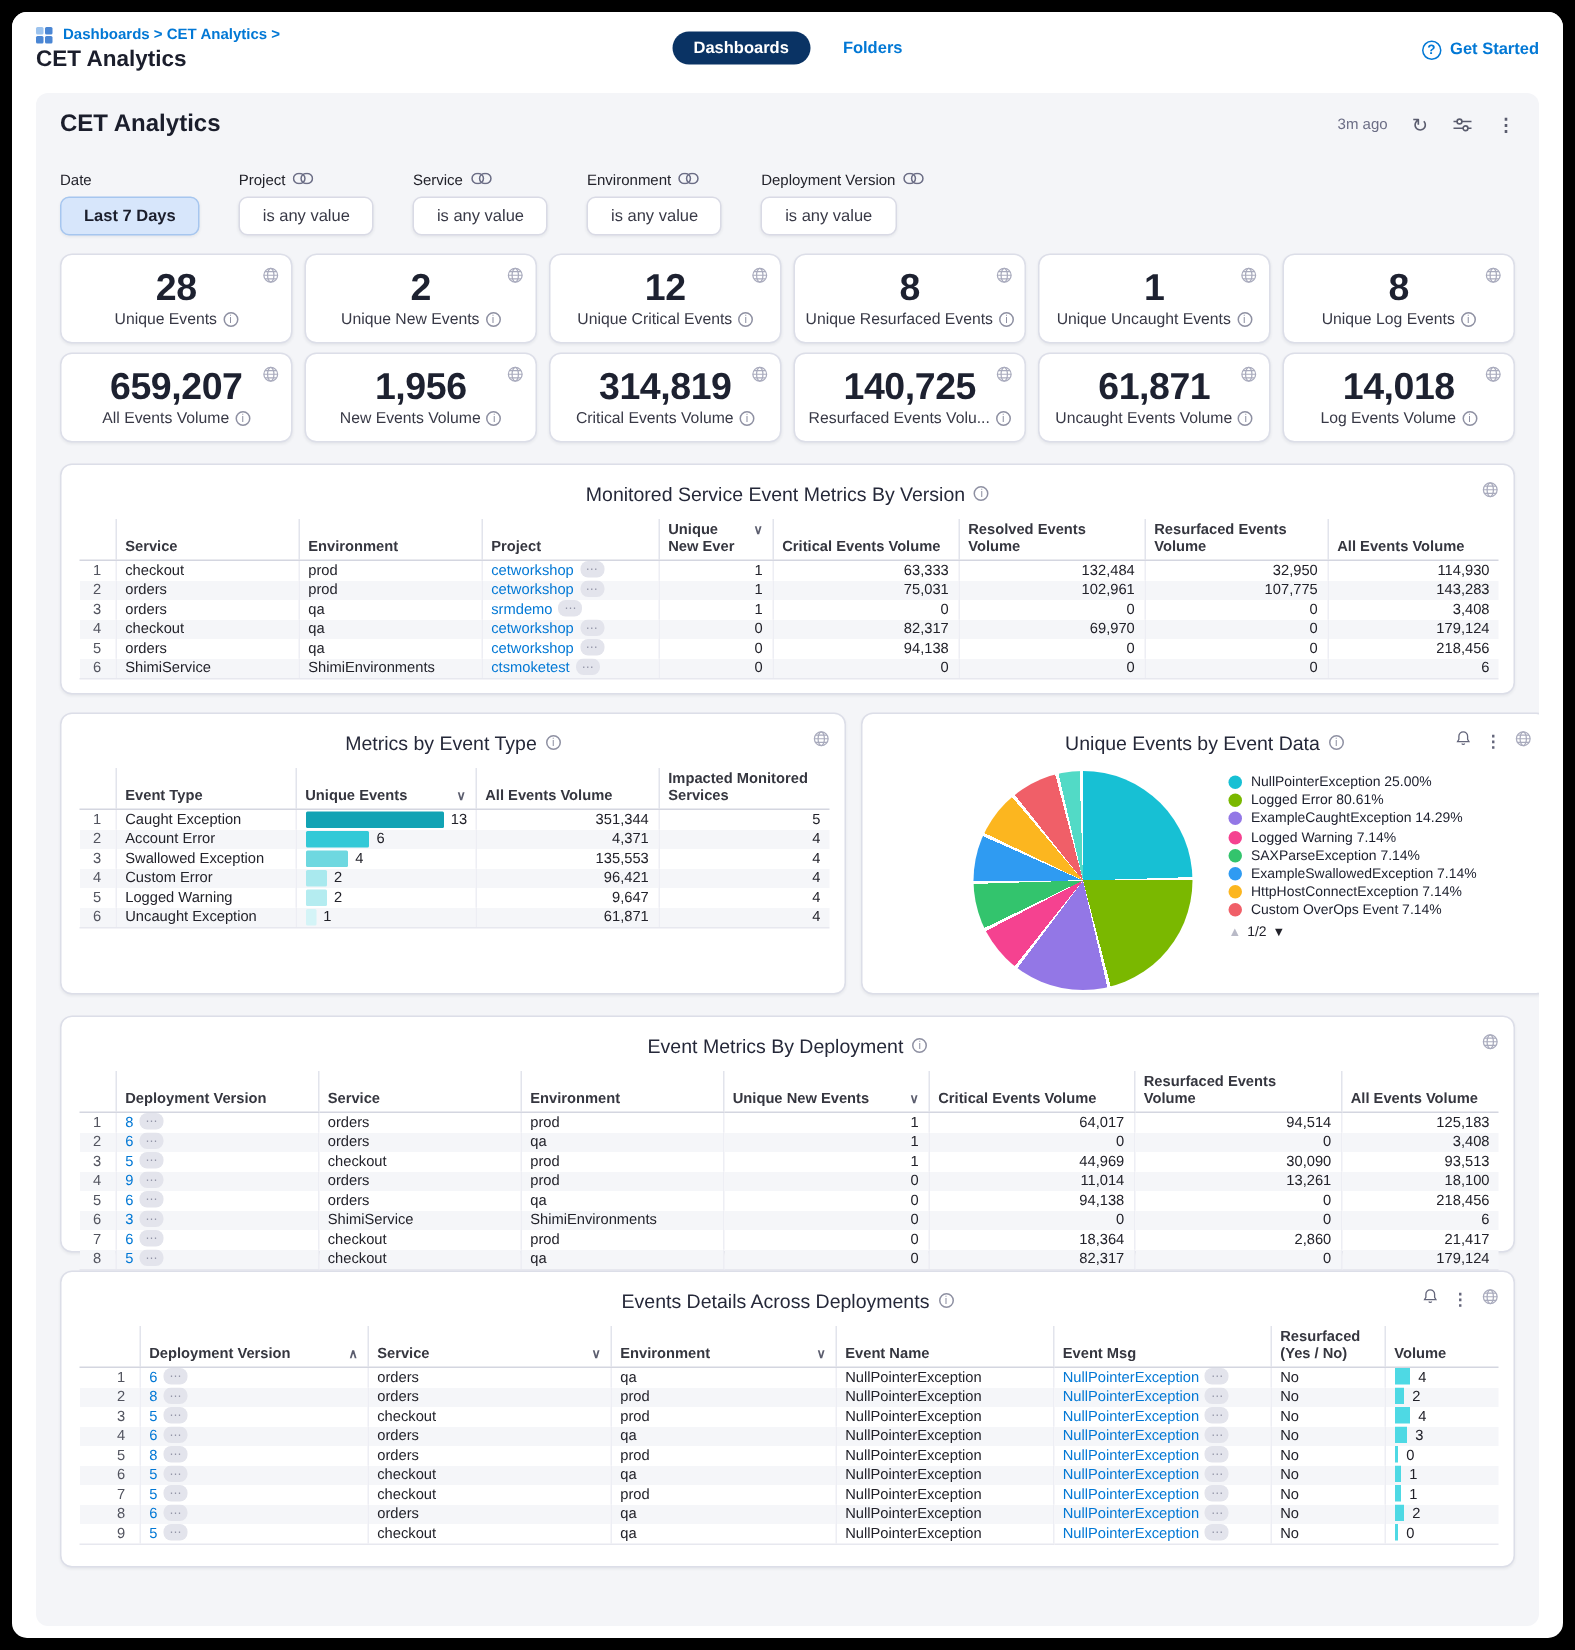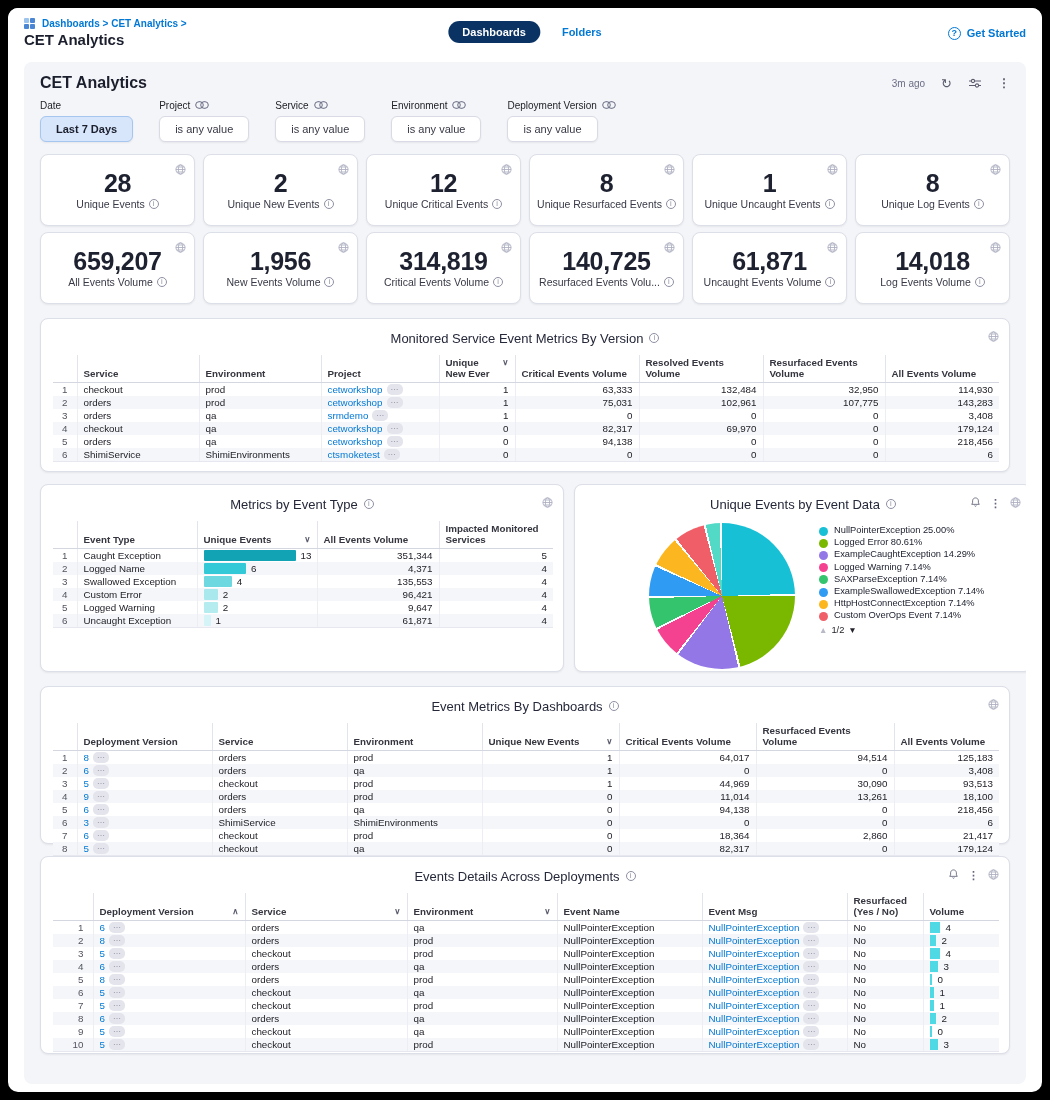--- a/index.html
+++ b/index.html
@@ -21,28 +21,28 @@
 .qmark{width:13px;height:13px;border:1.4px solid #0278d5;border-radius:50%;display:inline-flex;align-items:center;justify-content:center;font-size:9px;font-weight:700}
 
 .canvas{position:absolute;left:16px;right:16px;top:54px;bottom:8px;background:#f4f5f8;border-radius:8px;padding:0 16px;overflow:hidden}
 .dash-header{display:flex;align-items:center;margin-top:11px;height:20px}
 .dash-title{font-size:16px;font-weight:700;color:#1b1e2c}
 .dash-actions{margin-left:auto;display:flex;align-items:center;gap:16px;color:#5a5c6e}
 .updated{font-size:10px;color:#6b6d85}
 .icon-btn{font-size:13px;color:#5a5c6e;cursor:pointer;display:inline-flex;align-items:center}
 .icon-btn.kebab{font-size:12px;font-weight:700}
 
-.filters{display:flex;gap:26px;margin-top:7px;height:42px}
+.filters{display:flex;gap:26px;margin-top:22px;height:42px}
 .filter .flabel{font-size:10px;color:#22222a;display:flex;align-items:center;gap:5px;margin-bottom:5px;font-weight:400}
 .fbtn{height:26px;padding:0 15px;border-radius:6px;border:1px solid #d9dae5;background:#fff;font-size:11px;color:#383946;display:inline-flex;align-items:center;justify-content:center;box-shadow:0 1px 2px rgba(33,36,55,.07);cursor:pointer}
 .fbtn.active{background:#d7e6fb;border-color:#a6c6ef;font-weight:700;color:#1b1e2c}
 
 .kpis{display:grid;grid-template-columns:repeat(6,1fr);grid-gap:8px;margin-top:12px}
 .kpis.row2{margin-top:6px}
-.kpi{position:relative;background:#fff;border:1px solid #dcdee8;border-radius:8px;height:72px;display:flex;flex-direction:column;align-items:center;justify-content:center;box-shadow:0 1px 2px rgba(33,36,55,.07)}
+.kpi{position:relative;background:#fff;border:1px solid #dcdee8;border-radius:8px;height:60px;display:flex;flex-direction:column;align-items:center;justify-content:center;box-shadow:0 1px 2px rgba(33,36,55,.07)}
 .kpi-value{font-size:25px;font-weight:600;color:#1d2130;line-height:27px;letter-spacing:-.3px}
 .kpi-label{font-size:10.5px;color:#383946;display:flex;gap:4px;align-items:center;margin-top:1px}
 .globe-abs{position:absolute;top:6px;right:8px}
 .info-circle{width:10px;height:10px;border:1px solid #8e90a2;border-radius:50%;display:inline-flex;align-items:center;justify-content:center;font-size:7.5px;color:#8e90a2;line-height:1;flex:none;cursor:pointer}
 
 .section-title{text-align:center;font-size:13.5px;font-weight:700;color:#1b1e2c;margin-top:12px;height:16px}
 .section-title.s2{margin-top:14px}
 .panel{position:relative;background:#fff;border:1px solid #dcdee8;border-radius:8px;box-shadow:0 1px 2px rgba(33,36,55,.07);padding:8px 12px 0}
 .p-project{margin-top:14px;height:154px}
 .panels{display:flex;gap:10px;margin-top:12px;height:188px}
@@ -66,21 +66,21 @@
 .sort{float:right;color:#5b5d6e;font-size:8.5px;margin-left:3px;cursor:pointer}
 a.cell-link{color:#0278d5;text-decoration:none;font-weight:500}
 .badge{display:inline-block;background:#e3e4ec;color:#9496a8;border-radius:5px;font-size:8px;line-height:9px;padding:1px 4px;margin-left:4px;vertical-align:1px}
 .bar-wrap{display:flex;align-items:center;gap:5px;height:13px}
 .bar{height:11px;border-radius:1px;flex:none}
 .vbar{display:inline-block;height:11px;background:#4ed9e4;margin-right:6px;vertical-align:-2px}
 
 .pie-body{display:flex;align-items:flex-start;padding:0 4px 0 62px}
 .pie{width:146px;height:146px;border-radius:50%;margin-top:2px;flex:none}
 .legend{margin-left:24px;width:196px;display:flex;flex-direction:column;gap:1px;margin-top:4px}
-.lg-entry{display:flex;align-items:center}
+.lg-entry{display:flex;align-items:flex-start}
 .lg-dot{width:9px;height:9px;border-radius:50%;margin:1px 6px 0 0;flex:none}
 .lg-text{font-size:9.3px;line-height:11.2px;color:#1b1e2c;width:158px}
 .pager{display:flex;align-items:center;gap:4px;font-size:9.3px;margin-top:2px;color:#22222a}
 .pager .up{color:#b9bac7;font-size:8.5px;cursor:pointer}
 .pager .down{color:#22222a;font-size:8.5px;cursor:pointer}
 </style>
 </head>
 <body>
 
 <div class="window">
@@ -460,21 +460,21 @@
                     <div class="bar-wrap">
                       <span class="bar" style="width: 92px; background: rgb(18, 163, 180);"></span>
                       <span>13</span>
                     </div>
                   </td>
                   <td class="num">351,344</td>
                   <td class="num">5</td>
                 </tr>
                 <tr>
                   <td class="idx">2</td>
-                  <td>Logged Name</td>
+                  <td>Account Error</td>
                   <td>
                     <div class="bar-wrap">
                       <span class="bar" style="width: 42.4615px; background: rgb(51, 201, 215);"></span>
                       <span>6</span>
                     </div>
                   </td>
                   <td class="num">4,371</td>
                   <td class="num">4</td>
                 </tr>
                 <tr>
@@ -587,21 +587,21 @@
                 <span class="down">▼</span>
               </div>
             </div>
         </div>
       </div>
     </div>
 
 
     <div class="panel p-deployment">
       <div class="panel-title">
-        <span>Event Metrics By Dashboards</span>
+        <span>Event Metrics By Deployment</span>
         <span class="info-circle">i</span>
       </div>
       <div class="panel-icons">
           <span><svg width="11" height="11" viewBox="0 0 12 12" fill="none" stroke="#a9abbd" stroke-width=".9">
               <circle cx="6" cy="6" r="5"></circle>
               <ellipse cx="6" cy="6" rx="2.3" ry="5"></ellipse>
               <path d="M1 6h10M1.8 3.3h8.4M1.8 8.7h8.4"></path>
             </svg></span>
         </div>
       <div>
@@ -839,29 +839,19 @@
               <tr>
                 <td class="idx">9</td>
                 <td><a class="cell-link" href="#">5</a><span class="badge">⋯</span></td>
                 <td>checkout</td>
                 <td>qa</td>
                 <td>NullPointerException</td>
                 <td><a class="cell-link" href="#">NullPointerException</a><span class="badge">⋯</span></td>
                 <td>No</td>
                 <td><span class="vbar" style="width: 2px;"></span><span>0</span></td>
               </tr>
-              <tr>
-                <td class="idx">10</td>
-                <td><a class="cell-link" href="#">5</a><span class="badge">⋯</span></td>
-                <td>checkout</td>
-                <td>prod</td>
-                <td>NullPointerException</td>
-                <td><a class="cell-link" href="#">NullPointerException</a><span class="badge">⋯</span></td>
-                <td>No</td>
-                <td><span class="vbar" style="width: 8px;"></span><span>3</span></td>
-              </tr>
             </tbody>
           </table>
         </div>
     </div>
 
   </div>
 </div>
 
 </body></html>

